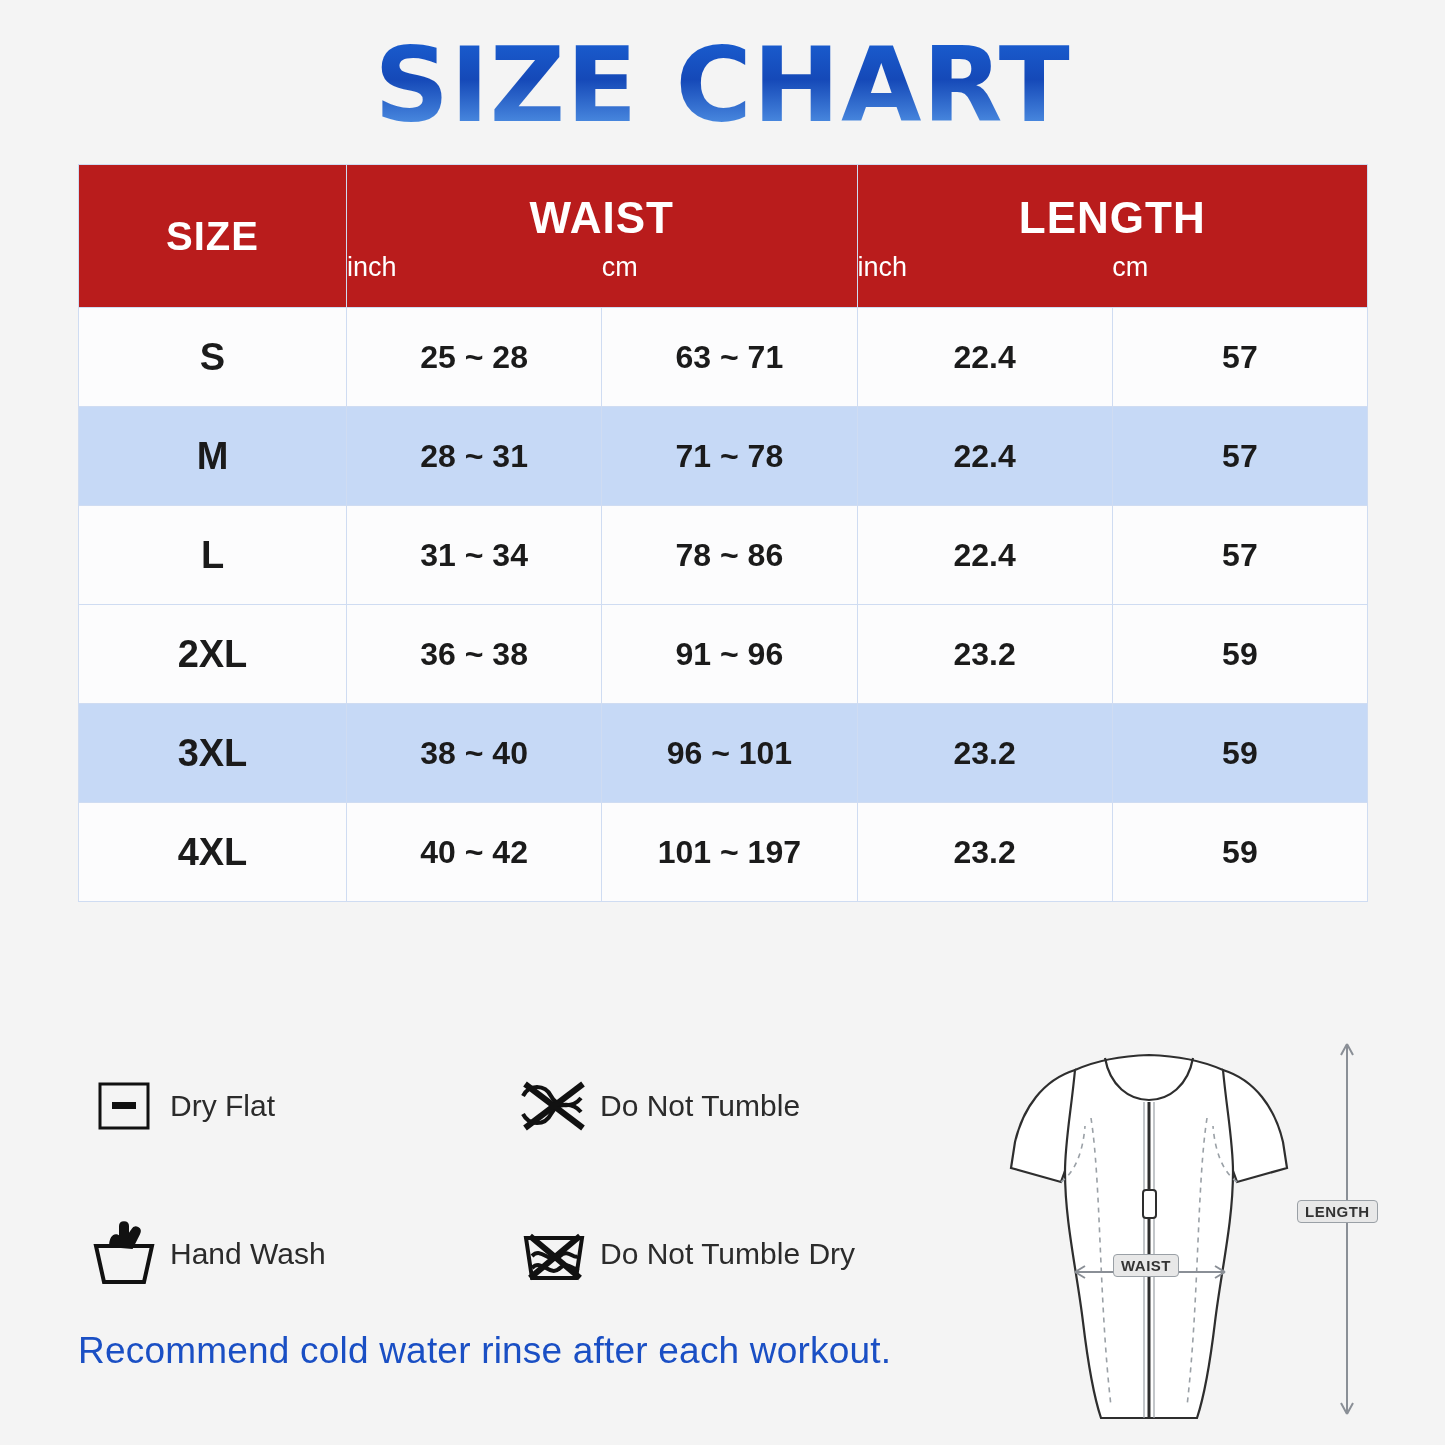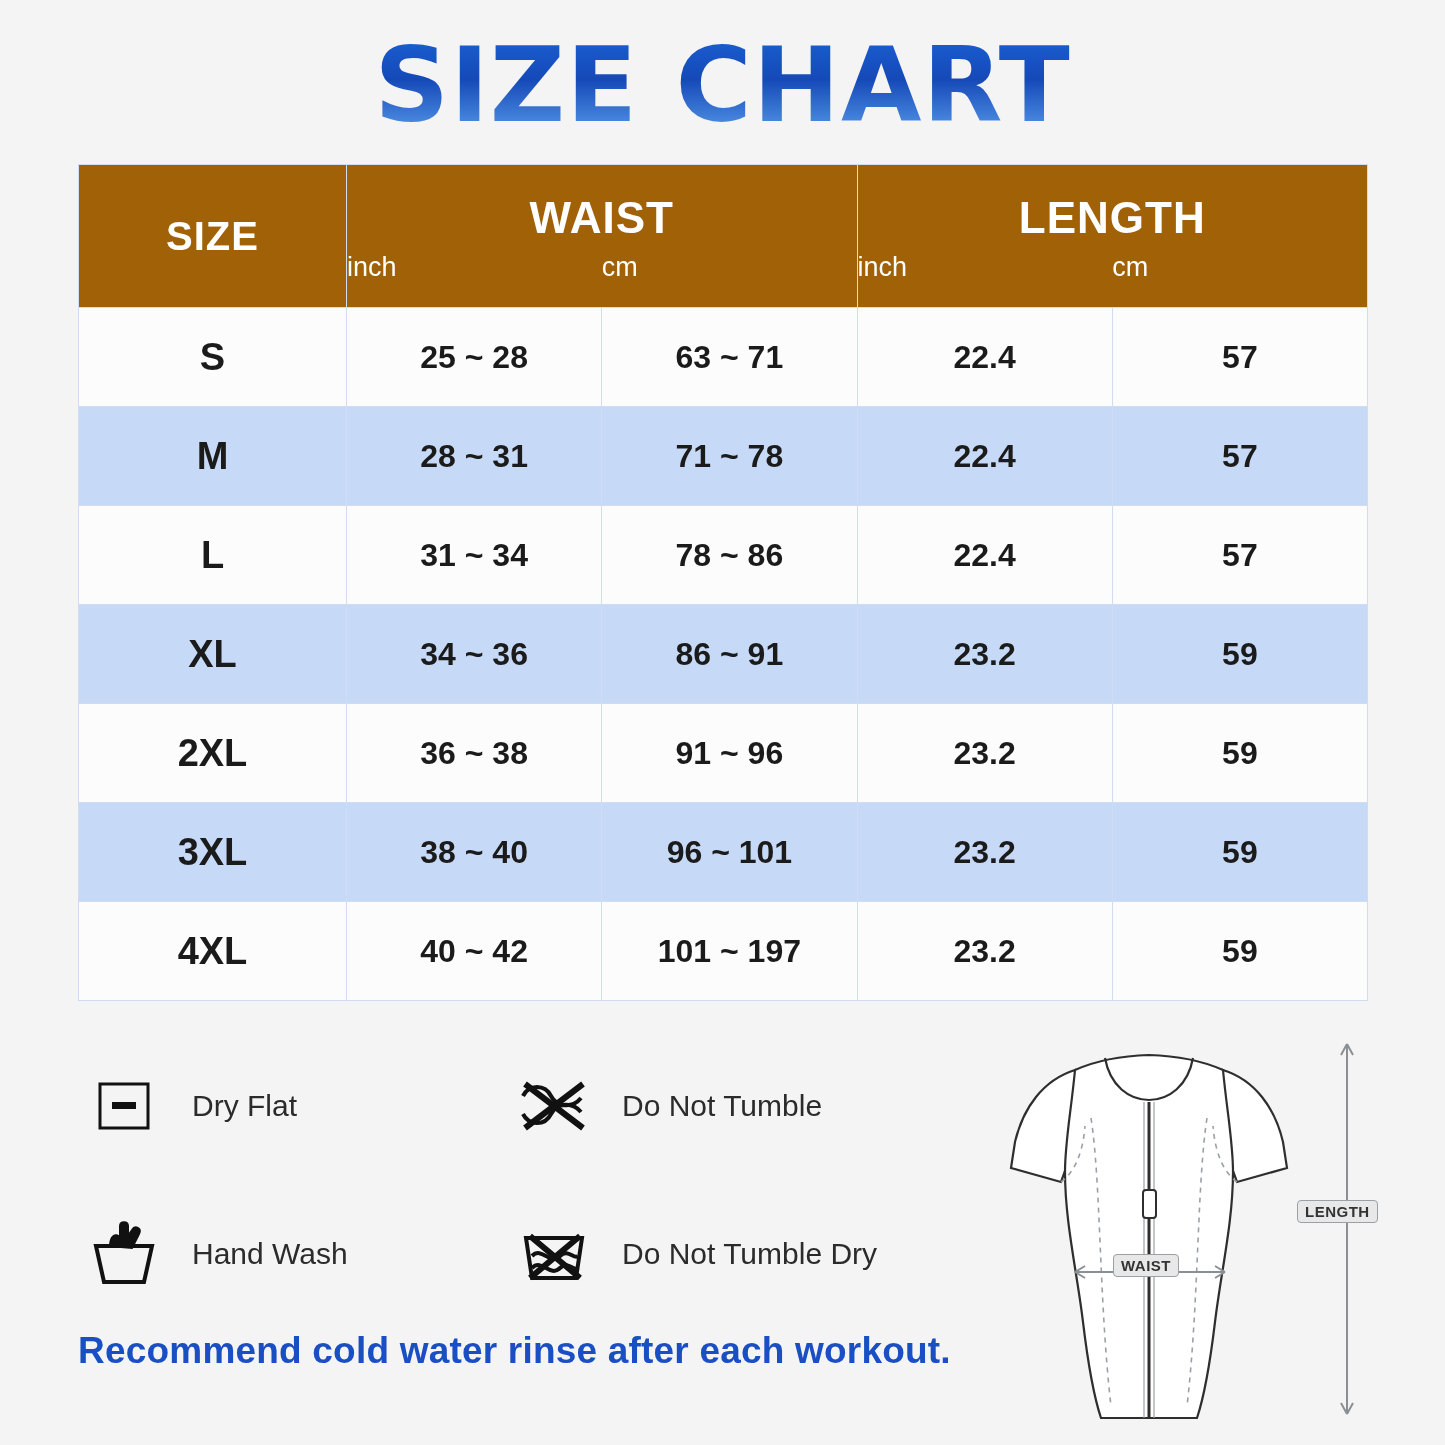--- a/index.html
+++ b/index.html
@@ -39,21 +39,21 @@
   }
   table.size-table {
     width: 1290px;
     border-collapse: collapse;
     table-layout: fixed;
   }
   table.size-table th, table.size-table td {
     border: 1px solid #cfdcf2;
   }
   thead th {
-    background: #a16207;
+    background: #b91c1c;
     color: #ffffff;
     border: 1px solid #1a4fc4;
     vertical-align: middle;
   }
   .head-size {
     width: 265px;
     font-size: 40px;
     font-weight: 700;
     letter-spacing: 1px;
     height: 140px;
@@ -121,32 +121,31 @@
   }
   .care-icon {
     width: 92px;
     height: 92px;
     display: flex;
     align-items: center;
     justify-content: center;
     flex: 0 0 auto;
   }
   .care-label {
-    margin-left: 22px;
     font-size: 30px;
     color: #2b2b2b;
     font-family: "Liberation Sans", sans-serif;
   }
 
   .note {
     position: absolute;
     left: 78px;
     top: 1330px;
     font-size: 37px;
-    font-weight: 700;
+    font-weight: 400;
     color: #1a4fc4;
     letter-spacing: 0.2px;
   }
 
   
   .garment {
     position: absolute;
     right: 60px;
     top: 1022px;
     width: 420px;
@@ -212,27 +211,20 @@
         <td>71 ~ 78</td>
         <td>22.4</td>
         <td>57</td>
       </tr>
       <tr>
         <td class="size-cell">L</td>
         <td>31 ~ 34</td>
         <td>78 ~ 86</td>
         <td>22.4</td>
         <td>57</td>
-      </tr>
-      <tr class="alt">
-        <td class="size-cell">XL</td>
-        <td>34 ~ 36</td>
-        <td>86 ~ 91</td>
-        <td>23.2</td>
-        <td>59</td>
       </tr>
       <tr>
         <td class="size-cell">2XL</td>
         <td>36 ~ 38</td>
         <td>91 ~ 96</td>
         <td>23.2</td>
         <td>59</td>
       </tr>
       <tr class="alt">
         <td class="size-cell">3XL</td>

